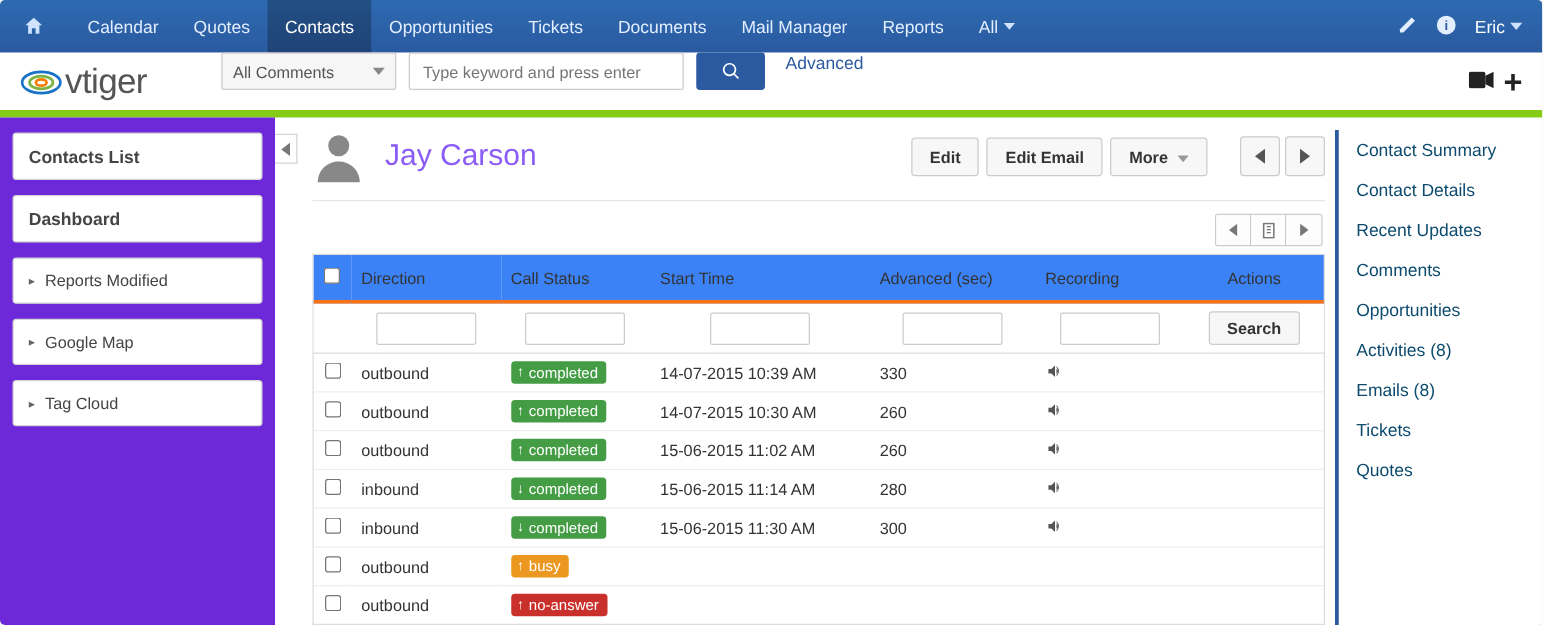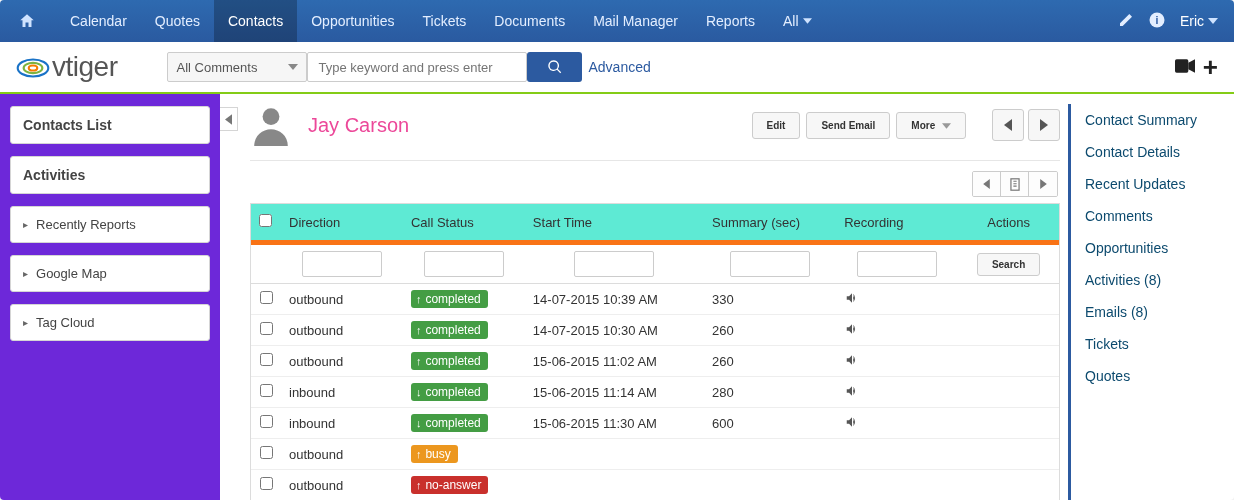--- a/index.html
+++ b/index.html
@@ -11,21 +11,21 @@
   .topnav .home { width: 22px; height: 22px; display: flex; align-items: center; justify-content: center; margin-right: 18px; }
   .topnav .home svg { fill: #cfe3ff; }
   .topnav ul { list-style: none; display: flex; gap: 0; }
   .topnav li { padding: 12px 14px; height: 42px; display: flex; align-items: center; color: #e3eeff; cursor: pointer; font-size: 14px; }
   .topnav li.active { background: rgba(0,0,0,0.25); color: #fff; }
   .topnav .right { margin-left: auto; display: flex; align-items: center; gap: 14px; }
   .topnav .right svg { fill: #e3eeff; }
   .topnav .user { display: flex; align-items: center; gap: 4px; cursor: pointer; font-size: 14px; }
 
   
-  .searchrow { height: 52px; border-bottom: 2px solid #84cc16; display: flex; align-items: center; padding: 0 16px; gap: 0; }
+  .searchrow { height: 52px; border-bottom: 6px solid #84cc16; display: flex; padding: 0 16px; gap: 10px; }
   .logo { display: flex; align-items: center; gap: 6px; margin-right: 50px; }
   .logo-ico { width: 30px; height: 22px; position: relative; }
   .logo-txt { font-size: 28px; font-weight: 500; color: #555; letter-spacing: -0.5px; }
   .select-records { width: 140px; height: 30px; border: 1px solid #ccc; border-radius: 2px; background: #f6f6f6; padding: 0 8px; display: flex; align-items: center; justify-content: space-between; cursor: pointer; color: #555; }
   .search-input { width: 220px; height: 30px; border: 1px solid #ccc; border-radius: 2px; padding: 0 10px; font-size: 13px; }
   .search-btn { width: 55px; height: 30px; background: #2c5aa0; border: none; border-radius: 3px; display: flex; align-items: center; justify-content: center; cursor: pointer; }
   .search-btn svg { fill: #fff; }
   .advanced { color: #2c5aa0; cursor: pointer; margin-left: 6px; font-size: 14px; }
   .searchrow .right-icons { margin-left: auto; display: flex; align-items: center; gap: 8px; }
 
@@ -41,35 +41,35 @@
 
   
   .content { flex: 1; padding: 10px 14px 0 30px; position: relative; display: flex; }
   .center { flex: 1; min-width: 0; }
   .rightrail { width: 152px; border-left: 3px solid #2c5aa0; padding-left: 14px; margin-left: 8px; }
   .rightrail a { display: block; color: #0c4a6e; padding: 8px 0; cursor: pointer; font-size: 14px; }
 
   
   .contact-header { display: flex; align-items: center; gap: 16px; padding-bottom: 14px; border-bottom: 1px solid #e6e6e6; }
   .avatar { width: 42px; height: 42px; }
-  .contact-name { font-size: 20px; font-weight: 500; color: #ec4899; }
+  .contact-name { font-size: 24px; font-weight: 500; color: #8b5cf6; }
   .contact-actions { margin-left: auto; display: flex; gap: 6px; align-items: center; }
-  .btn { background: #f7f7f7; border: 1px solid #ccc; border-radius: 3px; padding: 7px 14px; cursor: pointer; font-size: 10px; color: #333; font-weight: bold; }
+  .btn { background: #f7f7f7; border: 1px solid #ccc; border-radius: 3px; padding: 7px 14px; cursor: pointer; font-size: 13px; color: #333; font-weight: bold; }
   .navbtns { display: flex; gap: 4px; margin-left: 20px; }
   .navbtn { width: 32px; height: 32px; background: #f7f7f7; border: 1px solid #ccc; border-radius: 3px; display: flex; align-items: center; justify-content: center; cursor: pointer; }
 
   
   .list-toolbar { display: flex; justify-content: flex-end; padding: 10px 2px 6px 0; }
   .pager { display: flex; border: 1px solid #ccc; border-radius: 2px; overflow: hidden; }
   .pager span { width: 28px; height: 24px; display: flex; align-items: center; justify-content: center; border-right: 1px solid #ccc; cursor: pointer; color: #666; background: #fdfdfd; }
   .pager span:last-child { border-right: none; }
 
   
   .tbl { width: 100%; border: 1px solid #dcdcdc; border-collapse: separate; border-spacing: 0; }
-  .tbl thead.hdr th { background: #5eead4; padding: 10px 8px; text-align: left; font-weight: normal; color: #333; border-bottom: 5px solid #f97316; font-size: 13px; }
+  .tbl thead.hdr th { background: #3b82f6; padding: 10px 8px; text-align: left; font-weight: normal; color: #333; border-bottom: 3px solid #f97316; font-size: 13px; }
   .tbl thead.filters th { background: #fff; padding: 6px 8px; border-bottom: 1px solid #dcdcdc; }
   .tbl thead.filters input { width: 80px; height: 26px; border: 1px solid #ccc; border-radius: 2px; padding: 0 6px; }
   .tbl tbody td { padding: 6px 8px; border-bottom: 1px solid #eee; color: #333; vertical-align: middle; font-size: 13px; }
   .tbl tbody tr:last-child td { border-bottom: none; }
   .tbl .chk { width: 30px; text-align: center; }
   .tbl input[type=checkbox] { cursor: pointer; }
 
   .badge { display: inline-flex; align-items: center; gap: 4px; color: #fff; border-radius: 3px; padding: 2px 7px 2px 5px; font-size: 12px; }
   .badge.green { background: #449d44; }
   .badge.orange { background: #ec971f; }
@@ -158,25 +158,25 @@
           </svg>
       </span>
       <span style="font-size:26px;font-weight:bold;line-height:1;color:#222;">+</span>
     </div>
   </div>
 
   <div class="main">
 
     <div class="sidebar">
       <div class="side-card">Contacts List</div>
-      <div class="side-card">Activities</div>
+      <div class="side-card">Dashboard</div>
       <div id="side-collapsible">
           <div class="side-item">
             <span class="caret">▸</span>
-            <span>Recently Reports</span>
+            <span>Reports Modified</span>
           </div>
           <div class="side-item">
             <span class="caret">▸</span>
             <span>Google Map</span>
           </div>
           <div class="side-item">
             <span class="caret">▸</span>
             <span>Tag Cloud</span>
           </div>
         </div>
@@ -193,21 +193,21 @@
         <div class="contact-header">
           <span class="avatar">
             <svg viewBox="0 0 40 40" width="42" height="42">
                 <circle cx="20" cy="12" r="8" fill="#888"></circle>
                 <path d="M4 40c0-10 8-16 16-16s16 6 16 16z" fill="#888"></path>
               </svg>
           </span>
           <span class="contact-name">Jay Carson</span>
           <div class="contact-actions">
             <button class="btn">Edit</button>
-            <button class="btn">Send Email</button>
+            <button class="btn">Edit Email</button>
             <button class="btn">
               <span>More</span>
               <svg viewBox="0 0 10 6" width="9" height="6" style="margin-left:4px">
                   <path d="M0 0l5 6 5-6z" fill="#999"></path>
                 </svg>
             </button>
             <div class="navbtns">
               <span class="navbtn">
                 <svg viewBox="0 0 8 12" width="8" height="12">
                     <path d="M8 0L0 6l8 6z" fill="#555"></path>
@@ -243,21 +243,21 @@
           </div>
         </div>
 
         <table class="tbl">
           <thead class="hdr">
             <tr>
               <th class="chk"><input type="checkbox" style=""></th>
               <th>Direction</th>
               <th>Call Status</th>
               <th>Start Time</th>
-              <th>Summary (sec)</th>
+              <th>Advanced (sec)</th>
               <th>Recording</th>
               <th style="text-align:center">Actions</th>
             </tr>
           </thead>
           <thead class="filters">
             <tr>
               <th></th>
               <th><input style=""></th>
               <th><input style=""></th>
               <th><input style=""></th>
@@ -309,21 +309,21 @@
                 <td><span class="sound-icon"><svg viewBox="0 0 24 24" width="16" height="14">
                       <path d="M3 9v6h4l5 5V4L7 9H3zm13 3a4 4 0 0 0-2-3.5v7A4 4 0 0 0 16 12zm-2-7v2a7 7 0 0 1 0 10v2a9 9 0 0 0 0-14z"></path>
                     </svg></span></td>
                 <td></td>
               </tr>
               <tr>
                 <td class="chk"><input type="checkbox" style=""></td>
                 <td>inbound</td>
                 <td><span class="badge green"><span class="arrow">↓</span>completed</span></td>
                 <td>15-06-2015 11:30 AM</td>
-                <td>600</td>
+                <td>300</td>
                 <td><span class="sound-icon"><svg viewBox="0 0 24 24" width="16" height="14">
                       <path d="M3 9v6h4l5 5V4L7 9H3zm13 3a4 4 0 0 0-2-3.5v7A4 4 0 0 0 16 12zm-2-7v2a7 7 0 0 1 0 10v2a9 9 0 0 0 0-14z"></path>
                     </svg></span></td>
                 <td></td>
               </tr>
               <tr>
                 <td class="chk"><input type="checkbox" style=""></td>
                 <td>outbound</td>
                 <td><span class="badge orange"><span class="arrow">↑</span>busy</span></td>
                 <td></td>

